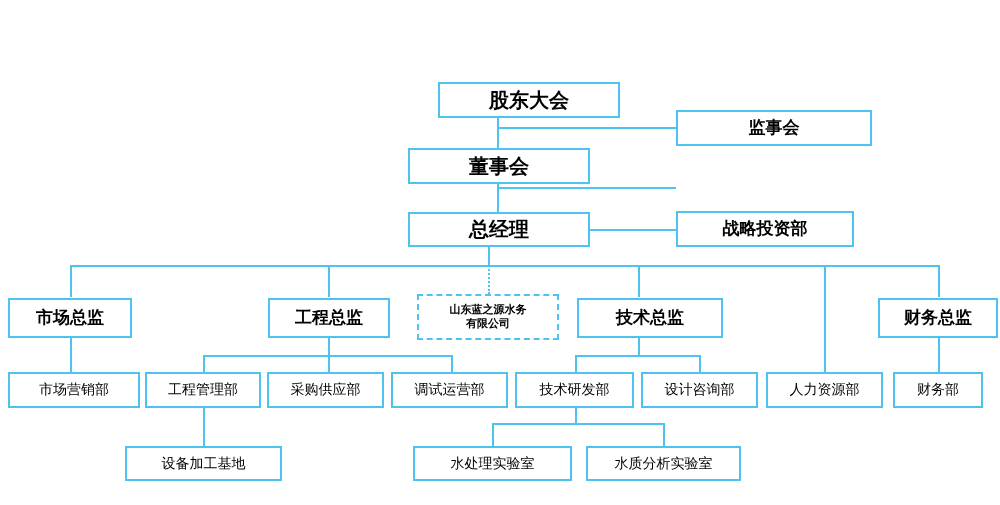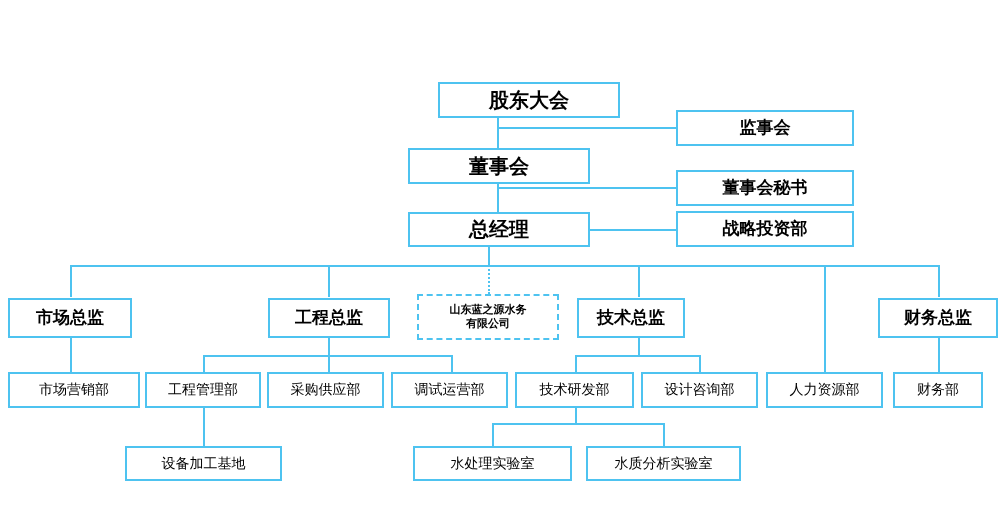--- a/index.html
+++ b/index.html
@@ -95,31 +95,28 @@
 
   <div class="line v" style="left:575px; top:408px; height:16px;"></div>
   <div class="line h" style="left:492px; top:423px; width:172px;"></div>
   <div class="line v" style="left:492px; top:423px; height:23px;"></div>
   <div class="line v" style="left:663px; top:423px; height:23px;"></div>
 
   <div class="node t-lg" style="left:408px; top:82px; width:182px; height:36px;margin-left:30px;">
     <span>股东大会</span>
   </div>
 
-  <div class="node t-md" style="left:676px; top:110px; width:178px; height:36px;">
+  <div class="node t-md" style="left:676px; top:110px; width:196px; height:36px;">
     <span>监事会</span>
   </div>
 
   <div class="node t-lg" style="left:408px; top:148px; width:182px; height:36px;">
     <span>董事会</span>
   </div>
 
-  <div class="node t-md" style="left:676px; top:170px; width:178px; height:36px;">
-    <span>董事会秘书</span>
-  </div>
 
   <div class="node t-lg" style="left:408px; top:212px; width:182px; height:35px;">
     <span>总经理</span>
   </div>
 
   <div class="node t-md" style="left:676px; top:211px; width:178px; height:36px;">
     <span>战略投资部</span>
   </div>
 
   <div class="node t-md" style="left:8px; top:298px; width:124px; height:40px;">
@@ -128,21 +125,21 @@
 
   <div class="node t-md" style="left:268px; top:298px; width:122px; height:40px;">
     <span>工程总监</span>
   </div>
 
   <div class="node dashed t-sm" style="left:417px; top:294px; width:142px; height:46px; flex-direction:column; justify-content:center;">
     <span>山东蓝之源水务</span>
     <span>有限公司</span>
   </div>
 
-  <div class="node t-md" style="left:577px; top:298px; width:108px; height:40px;justify-content:center;">
+  <div class="node t-md" style="left:577px; top:298px; width:146px; height:40px;justify-content:center;">
     <span>技术总监</span>
   </div>
 
   <div class="node t-md" style="left:878px; top:298px; width:120px; height:40px;">
     <span>财务总监</span>
   </div>
 
   <div class="node t-xs" style="left:8px; top:372px; width:132px; height:36px;">
     <span>市场营销部</span>
   </div>

